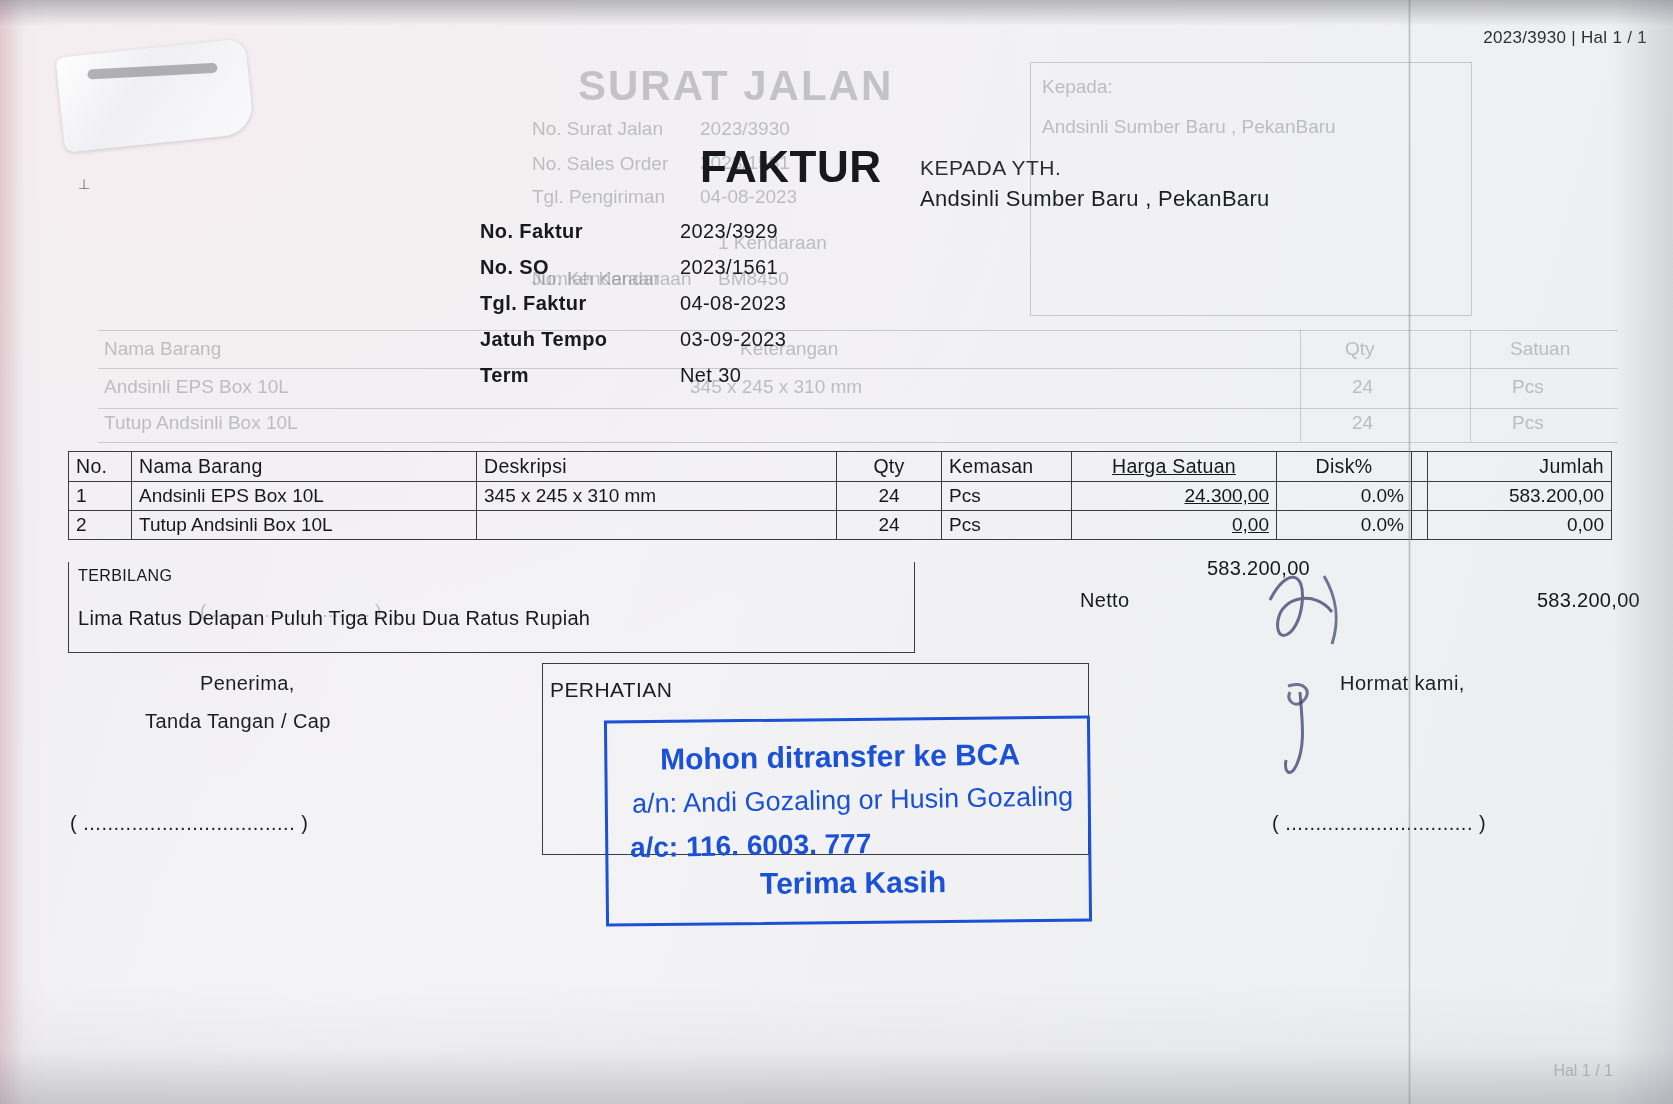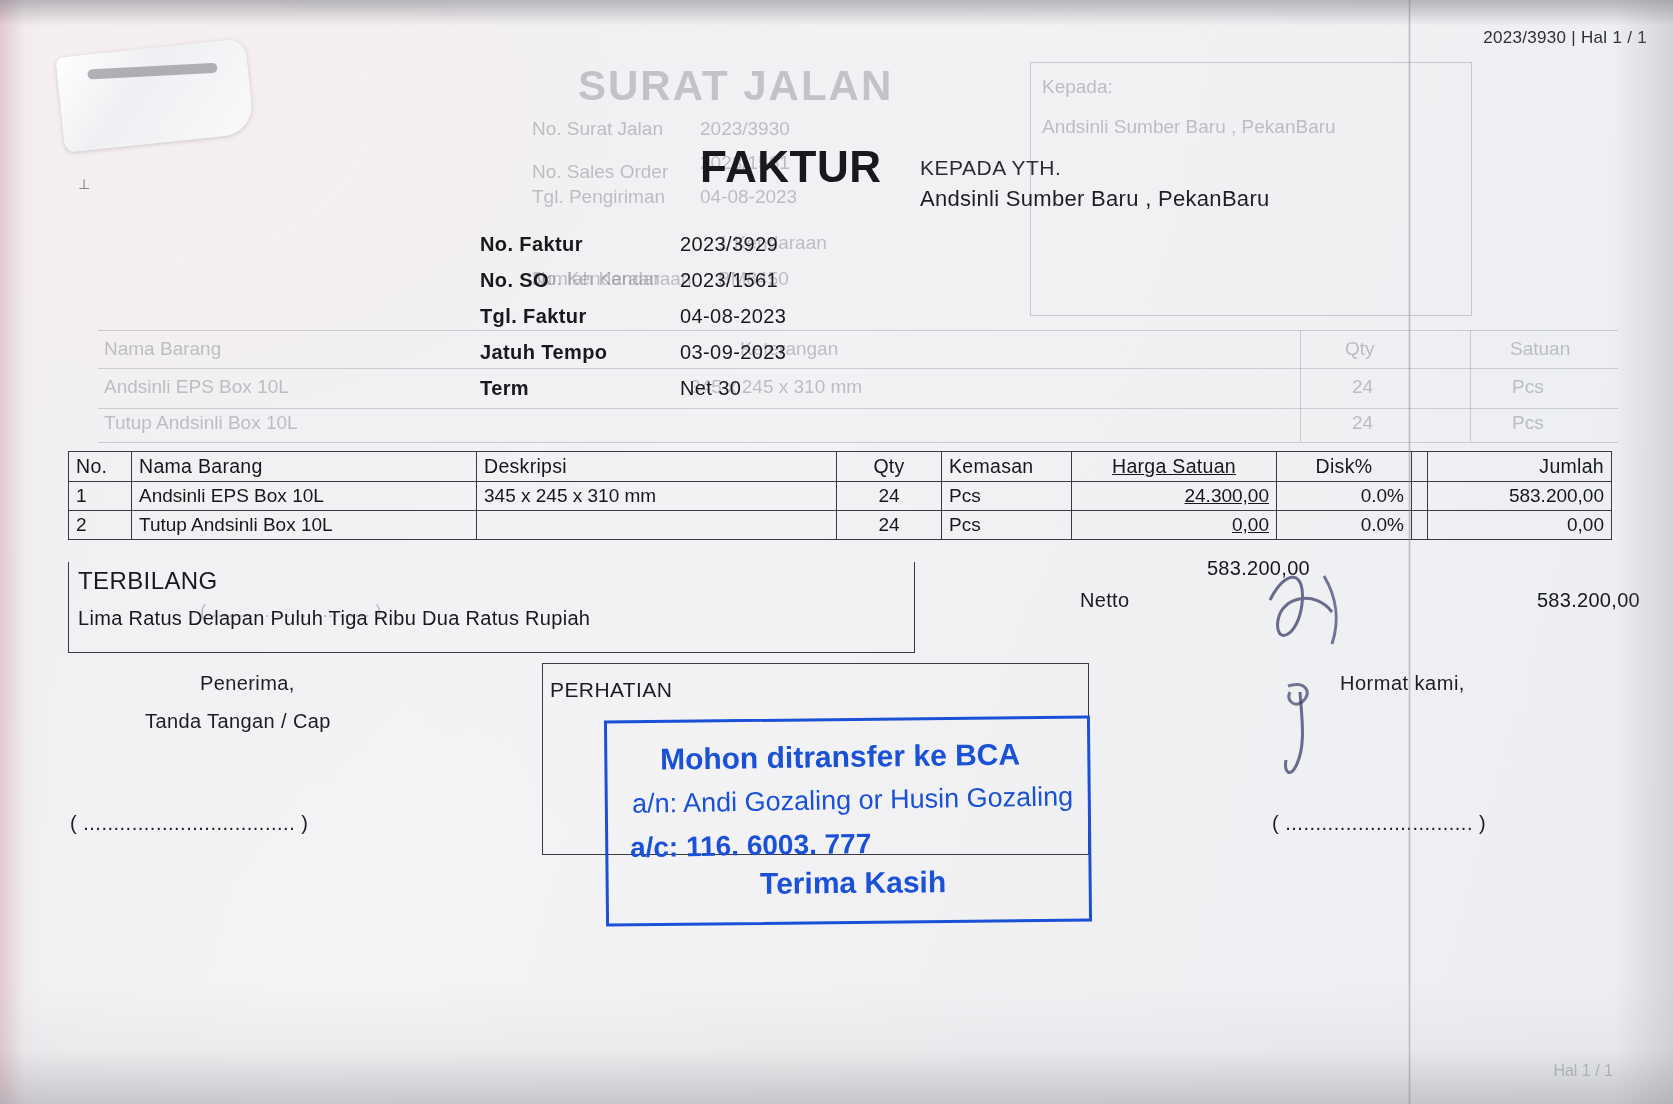--- a/index.html
+++ b/index.html
@@ -112,21 +112,21 @@
   }
   .kepada-name {
     position: absolute; left: 920px; top: 186px;
     font-size: 22px; color: #1d1f23; letter-spacing: 0.3px;
   }
 
   .meta {
     position: absolute; left: 480px; top: 220px;
     font-size: 20px; color: #17191c;
   }
-  .meta-row { display: flex; align-items: flex-end; height: 36px; }
+  .meta-row { display: flex; align-items: flex-start; height: 36px; }
   .meta-label { width: 200px; font-weight: bold; letter-spacing: 0.4px; }
   .meta-value { letter-spacing: 0.4px; }
 
   
   .items {
     position: absolute;
     left: 68px; top: 451px;
     width: 1544px;
     border-collapse: collapse;
     font-size: 19px;
@@ -163,21 +163,21 @@
 
   
   .terbilang-box {
     position: absolute; left: 68px; top: 562px;
     width: 845px; height: 90px;
     border: 1px solid #3a3c41;
     border-top: none;
   }
   .terbilang-label {
     position: absolute; left: 78px; top: 567px;
-    font-size: 24px; color: #17191c; letter-spacing: 0.4px;
+    font-size: 16px; color: #17191c; letter-spacing: 0.4px;
   }
   .terbilang-text {
     position: absolute; left: 78px; top: 607px;
     font-size: 20px; color: #17191c; letter-spacing: 0.3px;
   }
 
   .penerima-1 {
     position: absolute; left: 200px; top: 672px;
     font-size: 20px; color: #1c1e22; letter-spacing: 0.4px;
   }
@@ -246,21 +246,21 @@
   }
 </style>
 </head>
 <body>
 
 <div class="page">
 
   <div class="ghost ghost-title" style="left:578px; top:62px;">SURAT JALAN</div>
   <div class="ghost" style="left:532px; top:118px; font-size:19px;">No. Surat Jalan</div>
   <div class="ghost" style="left:700px; top:118px; font-size:19px;">2023/3930</div>
-  <div class="ghost" style="left:532px; top:161px; font-size:19px;">No. Sales Order</div>
+  <div class="ghost" style="left:532px; top:153px; font-size:19px;">No. Sales Order</div>
   <div class="ghost" style="left:700px; top:152px; font-size:19px;">2023/1561</div>
   <div class="ghost" style="left:532px; top:186px; font-size:19px;">Tgl. Pengiriman</div>
   <div class="ghost" style="left:700px; top:186px; font-size:19px;">04-08-2023</div>
   <div class="ghost" style="left:532px; top:224px; font-size:19px;margin-top:44px;">Jumlah Kendaraan</div>
   <div class="ghost" style="left:718px; top:232px; font-size:19px;">1 Kendaraan</div>
   <div class="ghost" style="left:532px; top:268px; font-size:19px;">No. Kendaraan</div>
   <div class="ghost" style="left:718px; top:268px; font-size:19px;">BM8450</div>
 
   <div class="ghost-box" style="left:1030px; top:62px; width:440px; height:252px;"></div>
   <div class="ghost" style="left:1042px; top:76px; font-size:19px;">Kepada:</div>

